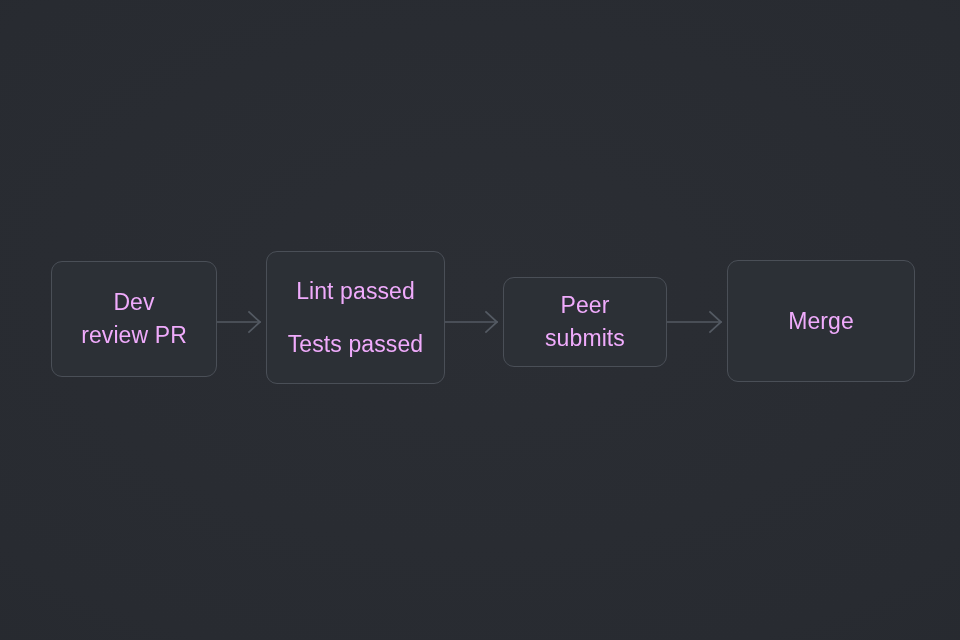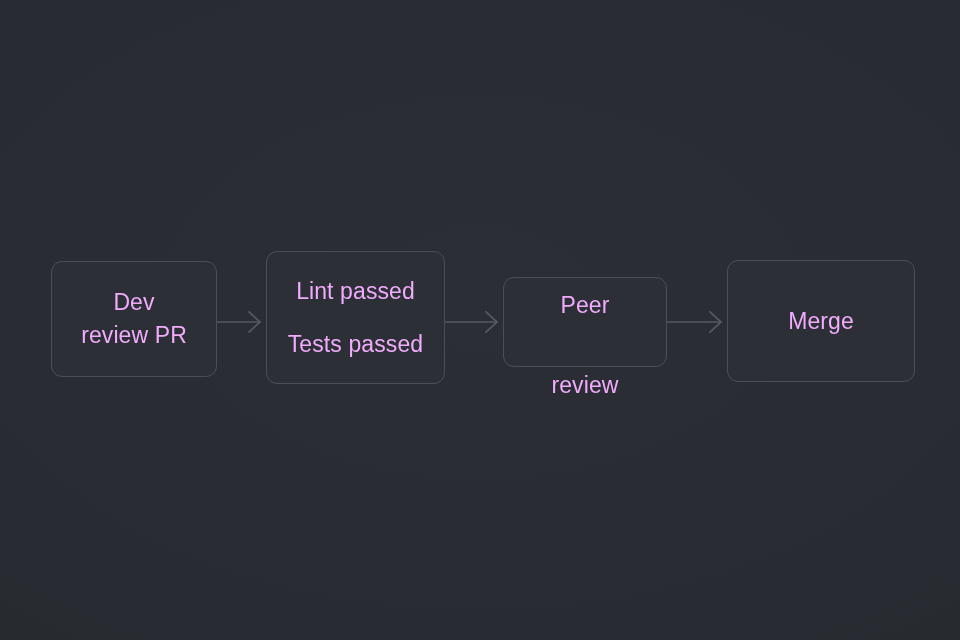--- a/index.html
+++ b/index.html
@@ -32,21 +32,21 @@
   }
   .node .line {
     display: block;
     white-space: nowrap;
   }
   #node-0 { left: 51px;  top: 261px; width: 166px; height: 116px; font-size: 23px; }
   #node-0 .line { line-height: 33px; }
   #node-1 { left: 266px; top: 251px; width: 179px; height: 133px; font-size: 23px; }
   #node-1 .line { line-height: 53px; }
   #node-2 { left: 503px; top: 277px; width: 164px; height: 90px;  font-size: 23px; }
-  #node-2 .line { line-height: 33px; margin-top: 47px; }
+  #node-2 .line { line-height: 33px; }
   #node-3 { left: 727px; top: 260px; width: 188px; height: 122px; font-size: 23px; }
   #node-3 .line { line-height: 33px; }
 
   .edge {
     position: absolute;
     overflow: visible;
   }
   .edge line, .edge polyline {
     fill: none;
     stroke: #545a63;
@@ -80,20 +80,20 @@
     <span class="line">review PR</span>
   </div>
 
   <div class="node" id="node-1">
     <span class="line">Lint passed</span>
     <span class="line">Tests passed</span>
   </div>
 
   <div class="node" id="node-2">
     <span class="line">Peer</span>
-    <span class="line">review</span>
+    <span class="line">submits</span>
   </div>
 
   <div class="node" id="node-3">
     <span class="line">Merge</span>
   </div>
 
 </div>
 
 </body></html>

